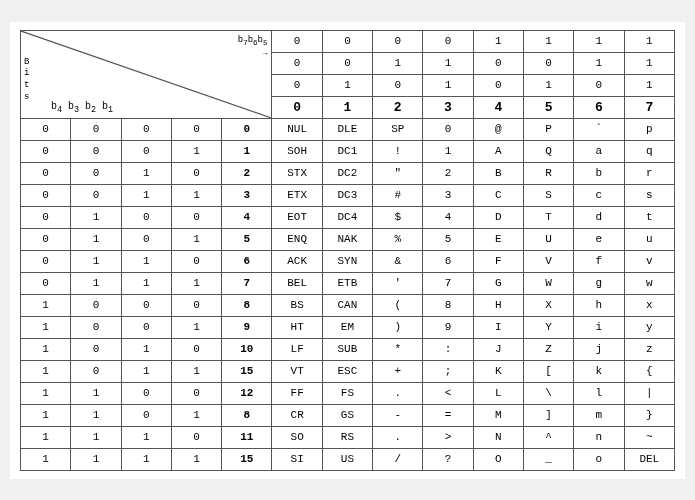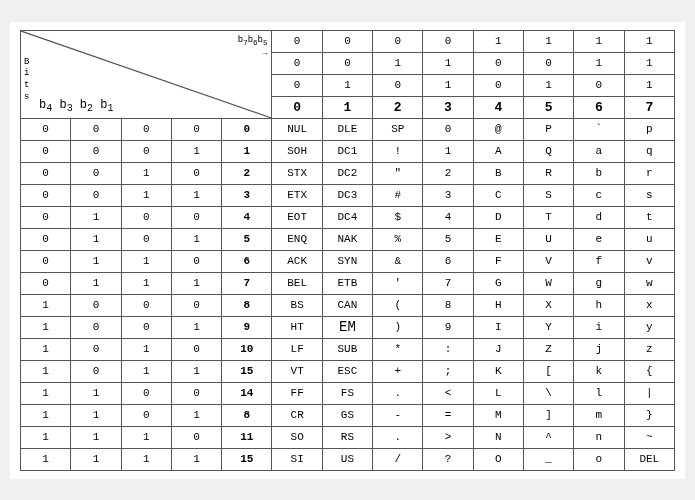--- a/index.html
+++ b/index.html
@@ -56,21 +56,21 @@
     <svg style="position:absolute;top:0;left:0;width:100%;height:100%;" viewBox="0 0 130 80" preserveAspectRatio="none">
       <line x1="0" y1="0" x2="130" y2="80" stroke="#555" stroke-width="1"></line>
     </svg>
     <div style="position:absolute;top:4px;right:4px;font-size:9px;text-align:right;line-height:1.3;">
       b<sub>7</sub>b<sub>6</sub>b<sub>5</sub><br>
       <span style="font-size:8px;">→</span>
     </div>
     <div style="position:absolute;bottom:14px;left:3px;font-size:9px;text-align:left;line-height:1.3;">
       B<br>i<br>t<br>s
     </div>
-    <div style="position:absolute;bottom:2px;left:18px;font-size:12px;text-align:left;line-height:1.3;">
+    <div style="position:absolute;bottom:2px;left:30px;font-size:10px;text-align:left;line-height:1.3;">
       b<sub>4</sub> b<sub>3</sub> b<sub>2</sub> b<sub>1</sub>
     </div>
   </div>
 </td>
             <td style="font-size: 11px; border: 1px solid rgb(85, 85, 85);">0</td>
             <td style="font-size: 11px; border: 1px solid rgb(85, 85, 85);">0</td>
             <td style="font-size: 11px; border: 1px solid rgb(85, 85, 85);">0</td>
             <td style="font-size: 11px; border: 1px solid rgb(85, 85, 85);">0</td>
             <td style="font-size: 11px; border: 1px solid rgb(85, 85, 85);">1</td>
             <td style="font-size: 11px; border: 1px solid rgb(85, 85, 85);">1</td>
@@ -242,21 +242,21 @@
             <td style="font-size: 11px; border: 1px solid rgb(85, 85, 85);">h</td>
             <td style="font-size: 11px; border: 1px solid rgb(85, 85, 85);">x</td>
           </tr>
           <tr>
             <td style="font-size: 11px; border: 1px solid rgb(85, 85, 85);">1</td>
             <td style="font-size: 11px; border: 1px solid rgb(85, 85, 85);">0</td>
             <td style="font-size: 11px; border: 1px solid rgb(85, 85, 85);">0</td>
             <td style="font-size: 11px; border: 1px solid rgb(85, 85, 85);">1</td>
             <td style="font-size: 11px; font-weight: bold; border: 1px solid rgb(85, 85, 85);">9</td>
             <td style="font-size: 11px; border: 1px solid rgb(85, 85, 85);">HT</td>
-            <td style="font-size: 14px; border: 1px solid rgb(85, 85, 85);">EM</td>
+            <td style="font-size: 11px; border: 1px solid rgb(85, 85, 85);">EM</td>
             <td style="font-size: 11px; border: 1px solid rgb(85, 85, 85);">)</td>
             <td style="font-size: 11px; border: 1px solid rgb(85, 85, 85);">9</td>
             <td style="font-size: 11px; border: 1px solid rgb(85, 85, 85);">I</td>
             <td style="font-size: 11px; border: 1px solid rgb(85, 85, 85);">Y</td>
             <td style="font-size: 11px; border: 1px solid rgb(85, 85, 85);">i</td>
             <td style="font-size: 11px; border: 1px solid rgb(85, 85, 85);">y</td>
           </tr>
           <tr>
             <td style="font-size: 11px; border: 1px solid rgb(85, 85, 85);">1</td>
             <td style="font-size: 11px; border: 1px solid rgb(85, 85, 85);">0</td>
@@ -285,21 +285,21 @@
             <td style="font-size: 11px; border: 1px solid rgb(85, 85, 85);">K</td>
             <td style="font-size: 11px; border: 1px solid rgb(85, 85, 85);">[</td>
             <td style="font-size: 11px; border: 1px solid rgb(85, 85, 85);">k</td>
             <td style="font-size: 11px; border: 1px solid rgb(85, 85, 85);">{</td>
           </tr>
           <tr>
             <td style="font-size: 11px; border: 1px solid rgb(85, 85, 85);">1</td>
             <td style="font-size: 11px; border: 1px solid rgb(85, 85, 85);">1</td>
             <td style="font-size: 11px; border: 1px solid rgb(85, 85, 85);">0</td>
             <td style="font-size: 11px; border: 1px solid rgb(85, 85, 85);">0</td>
-            <td style="font-size: 11px; font-weight: bold; border: 1px solid rgb(85, 85, 85);">14</td>
+            <td style="font-size: 11px; font-weight: bold; border: 1px solid rgb(85, 85, 85);">12</td>
             <td style="font-size: 11px; border: 1px solid rgb(85, 85, 85);">FF</td>
             <td style="font-size: 11px; border: 1px solid rgb(85, 85, 85);">FS</td>
             <td style="font-size: 11px; border: 1px solid rgb(85, 85, 85);">.</td>
             <td style="font-size: 11px; border: 1px solid rgb(85, 85, 85);">&lt;</td>
             <td style="font-size: 11px; border: 1px solid rgb(85, 85, 85);">L</td>
             <td style="font-size: 11px; border: 1px solid rgb(85, 85, 85);">\</td>
             <td style="font-size: 11px; border: 1px solid rgb(85, 85, 85);">l</td>
             <td style="font-size: 11px; border: 1px solid rgb(85, 85, 85);">|</td>
           </tr>
           <tr>

